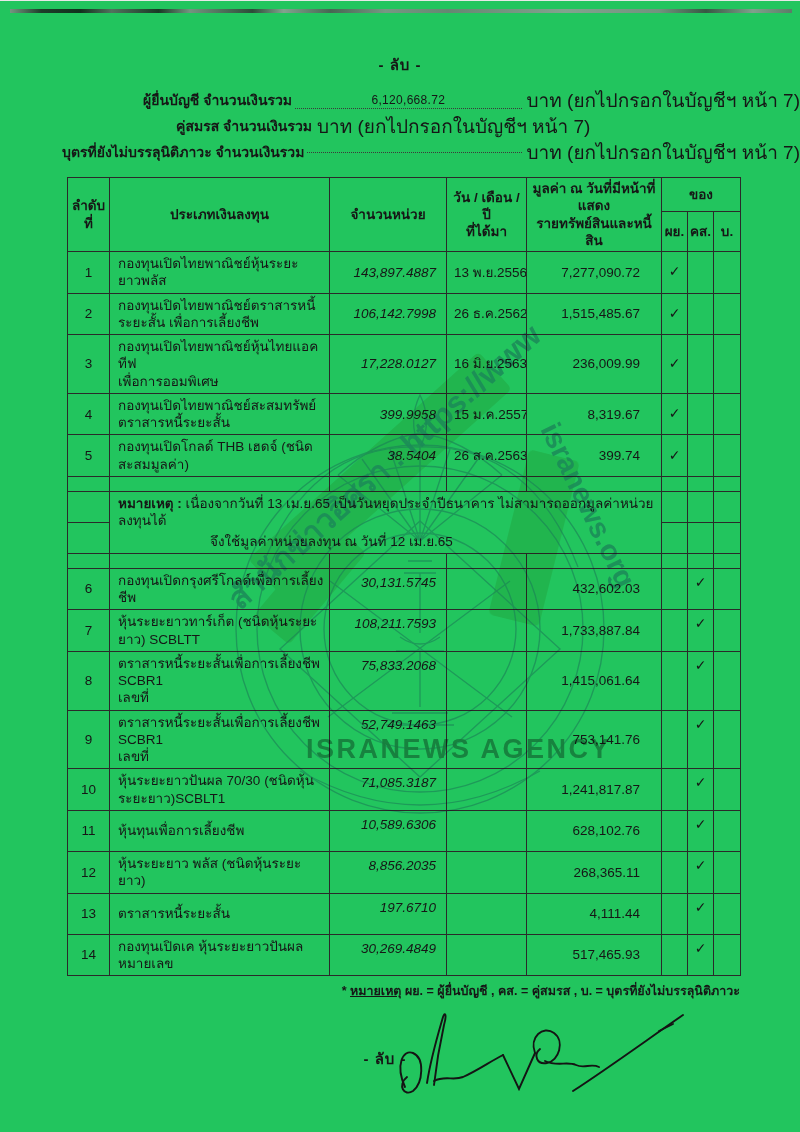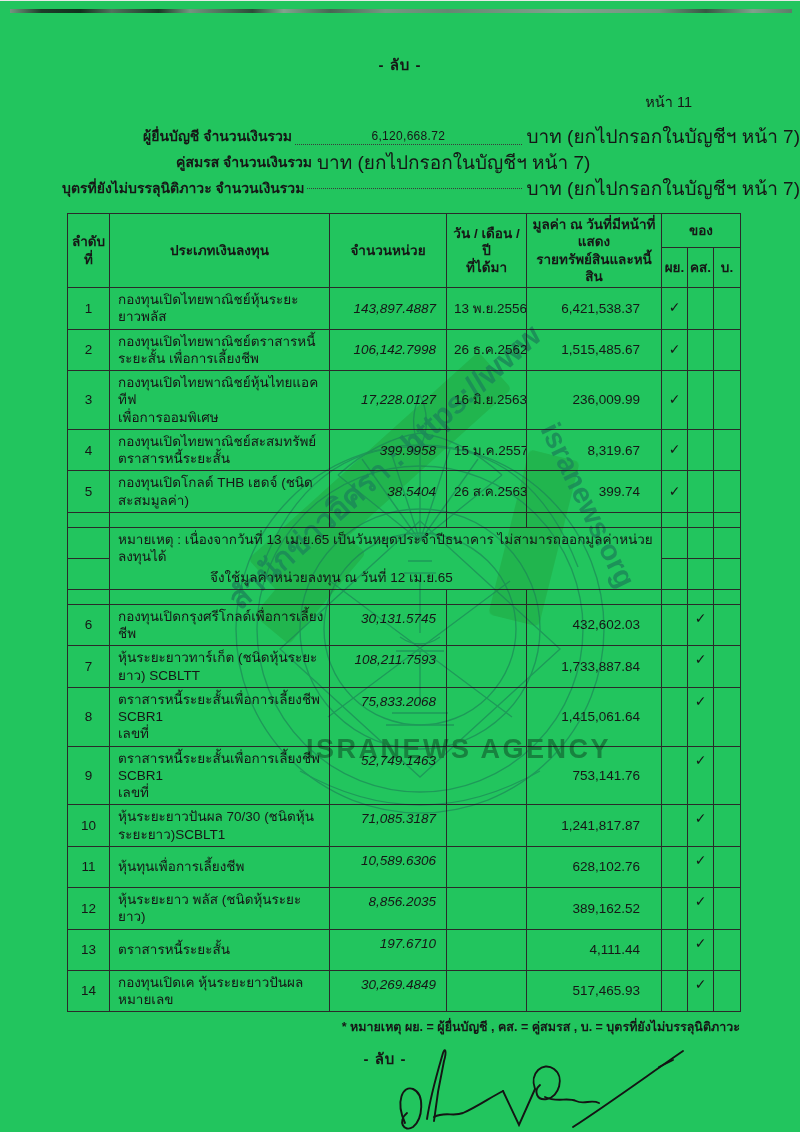--- a/index.html
+++ b/index.html
@@ -37,42 +37,41 @@
   td.c-type{text-align:left;padding-left:8px;padding-right:4px;vertical-align:middle;}
   td.c-units{text-align:right;padding-right:10px;font-style:italic;}
   td.c-date{text-align:left;padding-left:7px;white-space:nowrap;}
   td.c-value{text-align:right;padding-right:21px;vertical-align:middle;}
   td.c-check{text-align:center;font-size:14px;}
   td.va-mid{vertical-align:middle;}
   td.va-top{vertical-align:top;padding-top:5px;}
   tr.spacer td{height:14px;padding:0;}
   tr.datarow td{height:32px;}
   td.notecell{vertical-align:middle;padding-left:8px;font-size:13.5px;}
-  .note-l1 .np{font-weight:400;}
+  .note-l1 .np{font-weight:700;}
   .note-l2{padding-left:92px;margin-top:3px;}
 
   .footnote{margin-top:5px;padding-right:60px;text-align:right;font-size:12.5px;font-weight:600;}
-  .footnote .uw{}
+  .footnote .uw{text-decoration:underline;}
 
   .sigblock{position:relative;margin:30px 0 0 332px;height:78px;width:420px;}
   .sig-svg{position:absolute;left:55px;bottom:6px;pointer-events:none;}
 
   .secret-bottom{position:absolute;left:0;right:30px;top:1046px;text-align:center;font-weight:700;font-size:15px;letter-spacing:1px;}
 
   .watermark{position:absolute;inset:0;pointer-events:none;mix-blend-mode:multiply;z-index:10;}
 </style>
 </head>
 <body>
 
 <div class="page">
 
   <div class="scan-line"></div>
 
   <div class="secret-top">- ลับ -</div>
-  <div class="page-number">หน้า 11</div>
 
   <div class="summary">
     <div class="sumline">
       <span class="sumlabel">ผู้ยื่นบัญชี  จำนวนเงินรวม</span>
       <span class="sumdots"><span>6,120,668.72</span></span>
       <span class="sumsuffix">บาท  (ยกไปกรอกในบัญชีฯ หน้า 7)</span>
     </div>
     <div class="sumline">
       <span class="sumlabel">คู่สมรส  จำนวนเงินรวม</span>
       <span class="sumsuffix">บาท  (ยกไปกรอกในบัญชีฯ หน้า 7)</span>
@@ -109,21 +108,21 @@
         <th>คส.</th>
         <th>บ.</th>
       </tr>
     </thead>
     <tbody>
         <tr class="datarow">
           <td class="c-no">1</td>
           <td class="c-type">กองทุนเปิดไทยพาณิชย์หุ้นระยะ<br>ยาวพลัส</td>
           <td class="c-units va-mid">143,897.4887</td>
           <td class="c-date va-mid">13 พ.ย.2556</td>
-          <td class="c-value">6,421,538.37</td>
+          <td class="c-value">7,277,090.72</td>
           <td class="c-check va-mid"><span>✓</span></td>
           <td class="c-check va-mid"></td>
           <td class="c-check va-mid"></td>
         </tr>
         <tr class="datarow">
           <td class="c-no">2</td>
           <td class="c-type">กองทุนเปิดไทยพาณิชย์ตราสารหนี้<br>ระยะสั้น เพื่อการเลี้ยงชีพ</td>
           <td class="c-units va-mid">106,142.7998</td>
           <td class="c-date va-mid">26 ธ.ค.2562</td>
           <td class="c-value">1,515,485.67</td>
@@ -255,21 +254,21 @@
           <td class="c-value">628,102.76</td>
           <td class="c-check va-top"></td>
           <td class="c-check va-top"><span>✓</span></td>
           <td class="c-check va-top"></td>
         </tr>
         <tr class="datarow">
           <td class="c-no">12</td>
           <td class="c-type">หุ้นระยะยาว พลัส (ชนิดหุ้นระยะยาว)</td>
           <td class="c-units va-top">8,856.2035</td>
           <td class="c-date va-top"></td>
-          <td class="c-value">389,162.52</td>
+          <td class="c-value">268,365.11</td>
           <td class="c-check va-top"></td>
           <td class="c-check va-top"><span>✓</span></td>
           <td class="c-check va-top"></td>
         </tr>
         <tr class="datarow">
           <td class="c-no">13</td>
           <td class="c-type">ตราสารหนี้ระยะสั้น</td>
           <td class="c-units va-top">197.6710</td>
           <td class="c-date va-top"></td>
           <td class="c-value">4,111.44</td>

